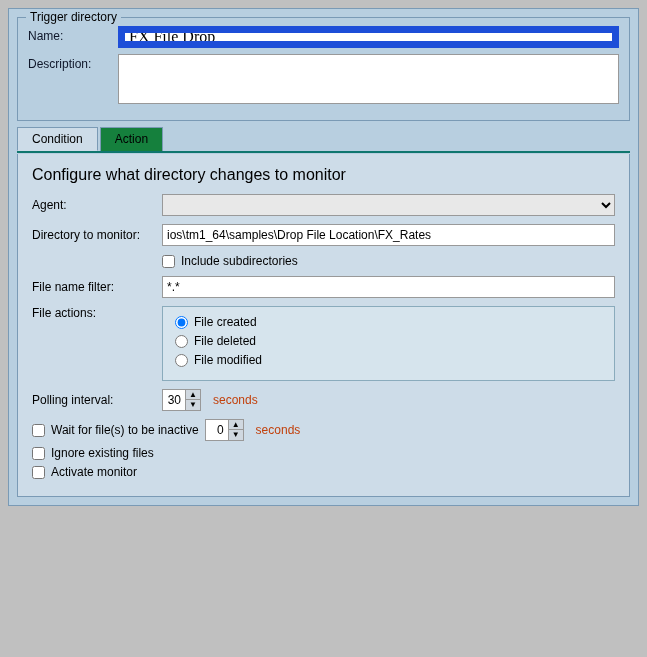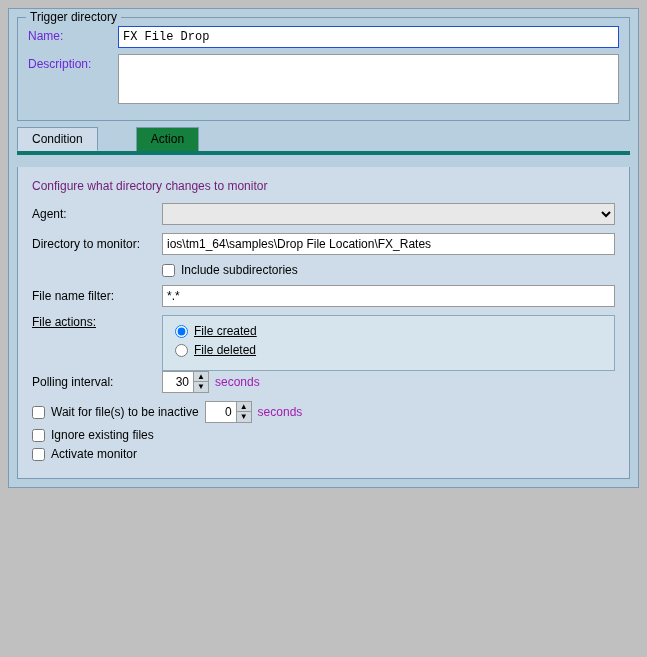--- a/index.html
+++ b/index.html
@@ -39,50 +39,49 @@
 
     .form-row {
       display: flex;
       align-items: flex-start;
       margin-bottom: 6px;
     }
 
     .form-label {
       width: 90px;
       padding-top: 3px;
-      color: #6d28d9;
+      color: #0f172a;
       flex-shrink: 0;
     }
 
     .form-input {
       flex: 1;
       height: 22px;
-      border: 1px solid #1d4ed8;
+      border: 7px solid #1d4ed8;
       background: #fff;
       padding: 2px 4px;
-      font-size: 12px;
-      font-family: Liberation Mono, monospace;
+      font-size: 16px;
+      font-family: Liberation Serif, serif;
     }
 
     .form-textarea {
       flex: 1;
       height: 50px;
       border: 1px solid #999;
       background: #fff;
       padding: 2px 4px;
       font-size: 12px;
       font-family: inherit;
       resize: none;
     }
 
     .tabs-container {
       display: flex;
-      border-bottom: 4px solid #0f766e;
-      margin-bottom: 12px;
-      gap: 36px;
+      border-bottom: 2px solid #0f766e;
+      margin-bottom: 1px;
     }
 
     .tab {
       padding: 4px 14px;
       border: 1px solid #7a9ab5;
       border-bottom: none;
       background: #15803d;
       cursor: pointer;
       font-size: 12px;
       margin-right: 2px;
@@ -97,22 +96,22 @@
 
     .tab-content {
       background: #cddce8;
       border: 1px solid #7a9ab5;
       border-top: none;
       padding: 12px 14px;
     }
 
     .section-title {
       margin-bottom: 10px;
-      color: #701a75;
-      font-size: 12px;
+      color: #000000;
+      font-size: 16px;
     }
 
     .condition-row {
       display: flex;
       align-items: center;
       margin-bottom: 8px;
     }
 
     .condition-label {
       width: 130px;
@@ -165,39 +164,39 @@
       margin-bottom: 5px;
     }
 
     .radio-row input[type="radio"] {
       margin-right: 6px;
     }
 
     .file-actions-row {
       display: flex;
       align-items: flex-start;
-      text-decoration: underline;
+      margin-bottom: 8px;
     }
 
     .polling-row {
       display: flex;
       align-items: center;
       margin-bottom: 8px;
     }
 
     .spinner-wrapper {
       display: flex;
       align-items: center;
       border: 1px solid #999;
       background: #fff;
       height: 22px;
     }
 
     .spinner-input {
-      width: 30px;
+      width: 22px;
       border: none;
       background: #fff;
       padding: 2px 4px;
       font-size: 12px;
       font-family: inherit;
       text-align: right;
       height: 20px;
       outline: none;
     }
 
@@ -234,22 +233,22 @@
       display: flex;
       align-items: center;
       margin-bottom: 5px;
     }
 
     .bottom-check-row input[type="checkbox"] {
       margin-right: 6px;
     }
 
     .seconds-label {
-      margin-left: 6px;
-      color: #a21caf;
+      margin-left: 12px;
+      color: #c2410c;
     }
   </style>
 </head>
 <body>
 
 <div class="outer-panel">
 
   <div class="trigger-properties-group">
     <span class="group-legend">Trigger directory</span>
 
@@ -301,20 +300,24 @@
     <div class="file-actions-row">
       <span class="condition-label">File actions:</span>
       <div class="file-actions-group">
         <div class="radio-row">
           <input type="radio" name="file-action" checked="" style="">
           <span>File created</span>
         </div>
         <div class="radio-row">
           <input type="radio" name="file-action" style="">
           <span>File deleted</span>
+        </div>
+        <div class="radio-row">
+          <input type="radio" name="file-action" style="">
+          <span>File modified</span>
         </div>
       </div>
     </div>
 
     <div class="polling-row">
       <span class="condition-label">Polling interval:</span>
       <div class="spinner-wrapper">
         <input class="spinner-input" type="text" value="30" style="">
         <div class="spinner-buttons">
           <button class="spinner-btn">▲</button>

